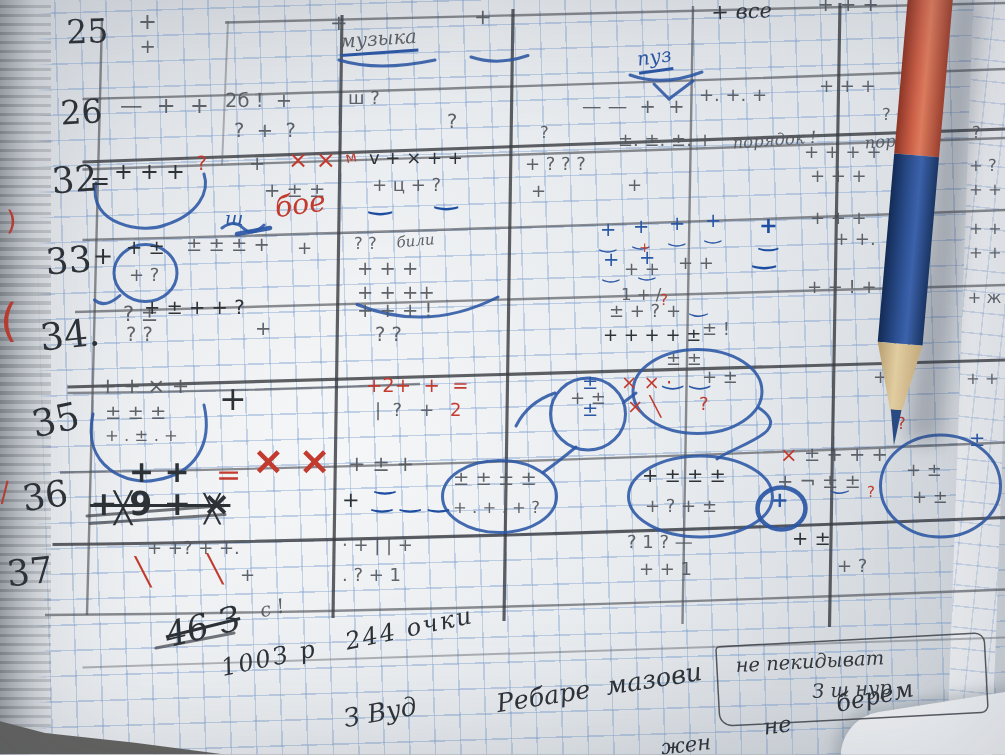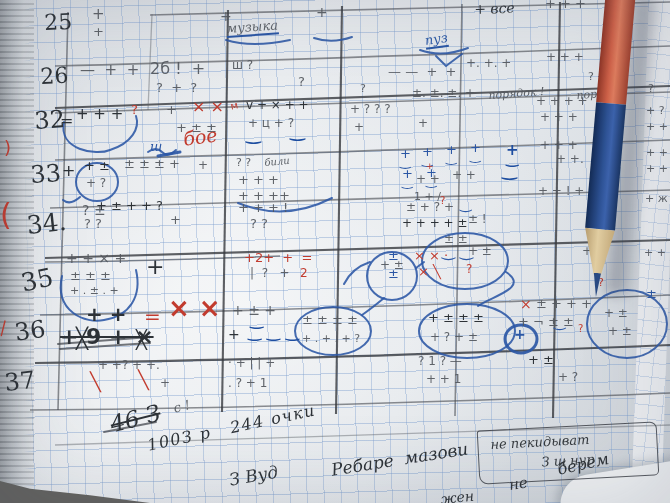--- a/index.html
+++ b/index.html
@@ -140,21 +140,21 @@
       <span class="mark rownum c-d c-p" style="left: 14px; top: 326px; font-size: 24px; transform: rotate(-8deg);">36</span>
       <span class="mark rownum c-d c-p" style="left: 4px; top: 376px; font-size: 24px; transform: rotate(-6deg);">37</span>
     </div>
   <div id="marks-layer">
       <span class="mark c-p" style="left: 92px; top: 10px; font-size: 15px;">+</span>
       <span class="mark c-p" style="left: 93px; top: 28px; font-size: 13px;">+</span>
       <span class="mark c-p" style="left: 220px; top: 12px; font-size: 14px;">+</span>
       <span class="mark c-p" style="left: 316px; top: 8px; font-size: 14px;">+</span>
       <span class="mark c-p" style="left: 545px; top: 0px; font-size: 13px;">+ + +</span>
       <span class="mark c-p" style="left: 80px; top: 66px; font-size: 15px;">—  +  +</span>
-      <span class="mark c-p" style="left: 150px; top: 64px; font-size: 16px;">2б !  +</span>
+      <span class="mark c-p" style="left: 150px; top: 64px; font-size: 13px;">2б !  +</span>
       <span class="mark c-p" style="left: 232px; top: 62px; font-size: 12px;">ш ?</span>
       <span class="mark c-p" style="left: 156px; top: 84px; font-size: 13px;">?  +  ?</span>
       <span class="mark c-p" style="left: 298px; top: 78px; font-size: 13px;">?</span>
       <span class="mark c-p" style="left: 360px; top: 86px; font-size: 11px;">?</span>
       <span class="mark c-p" style="left: 388px; top: 68px; font-size: 13px;">— —  +  +</span>
       <span class="mark c-p" style="left: 466px; top: 60px; font-size: 12px;">+. +. +</span>
       <span class="mark c-p" style="left: 546px; top: 54px; font-size: 12px;">+ + +</span>
       <span class="mark c-p" style="left: 588px; top: 74px; font-size: 11px;">? + . +</span>
       <span class="mark c-p" style="left: 412px; top: 90px; font-size: 12px;">±. ±. ±. +</span>
       <span class="mark c-p" style="left: 648px; top: 86px; font-size: 11px;">?</span>

